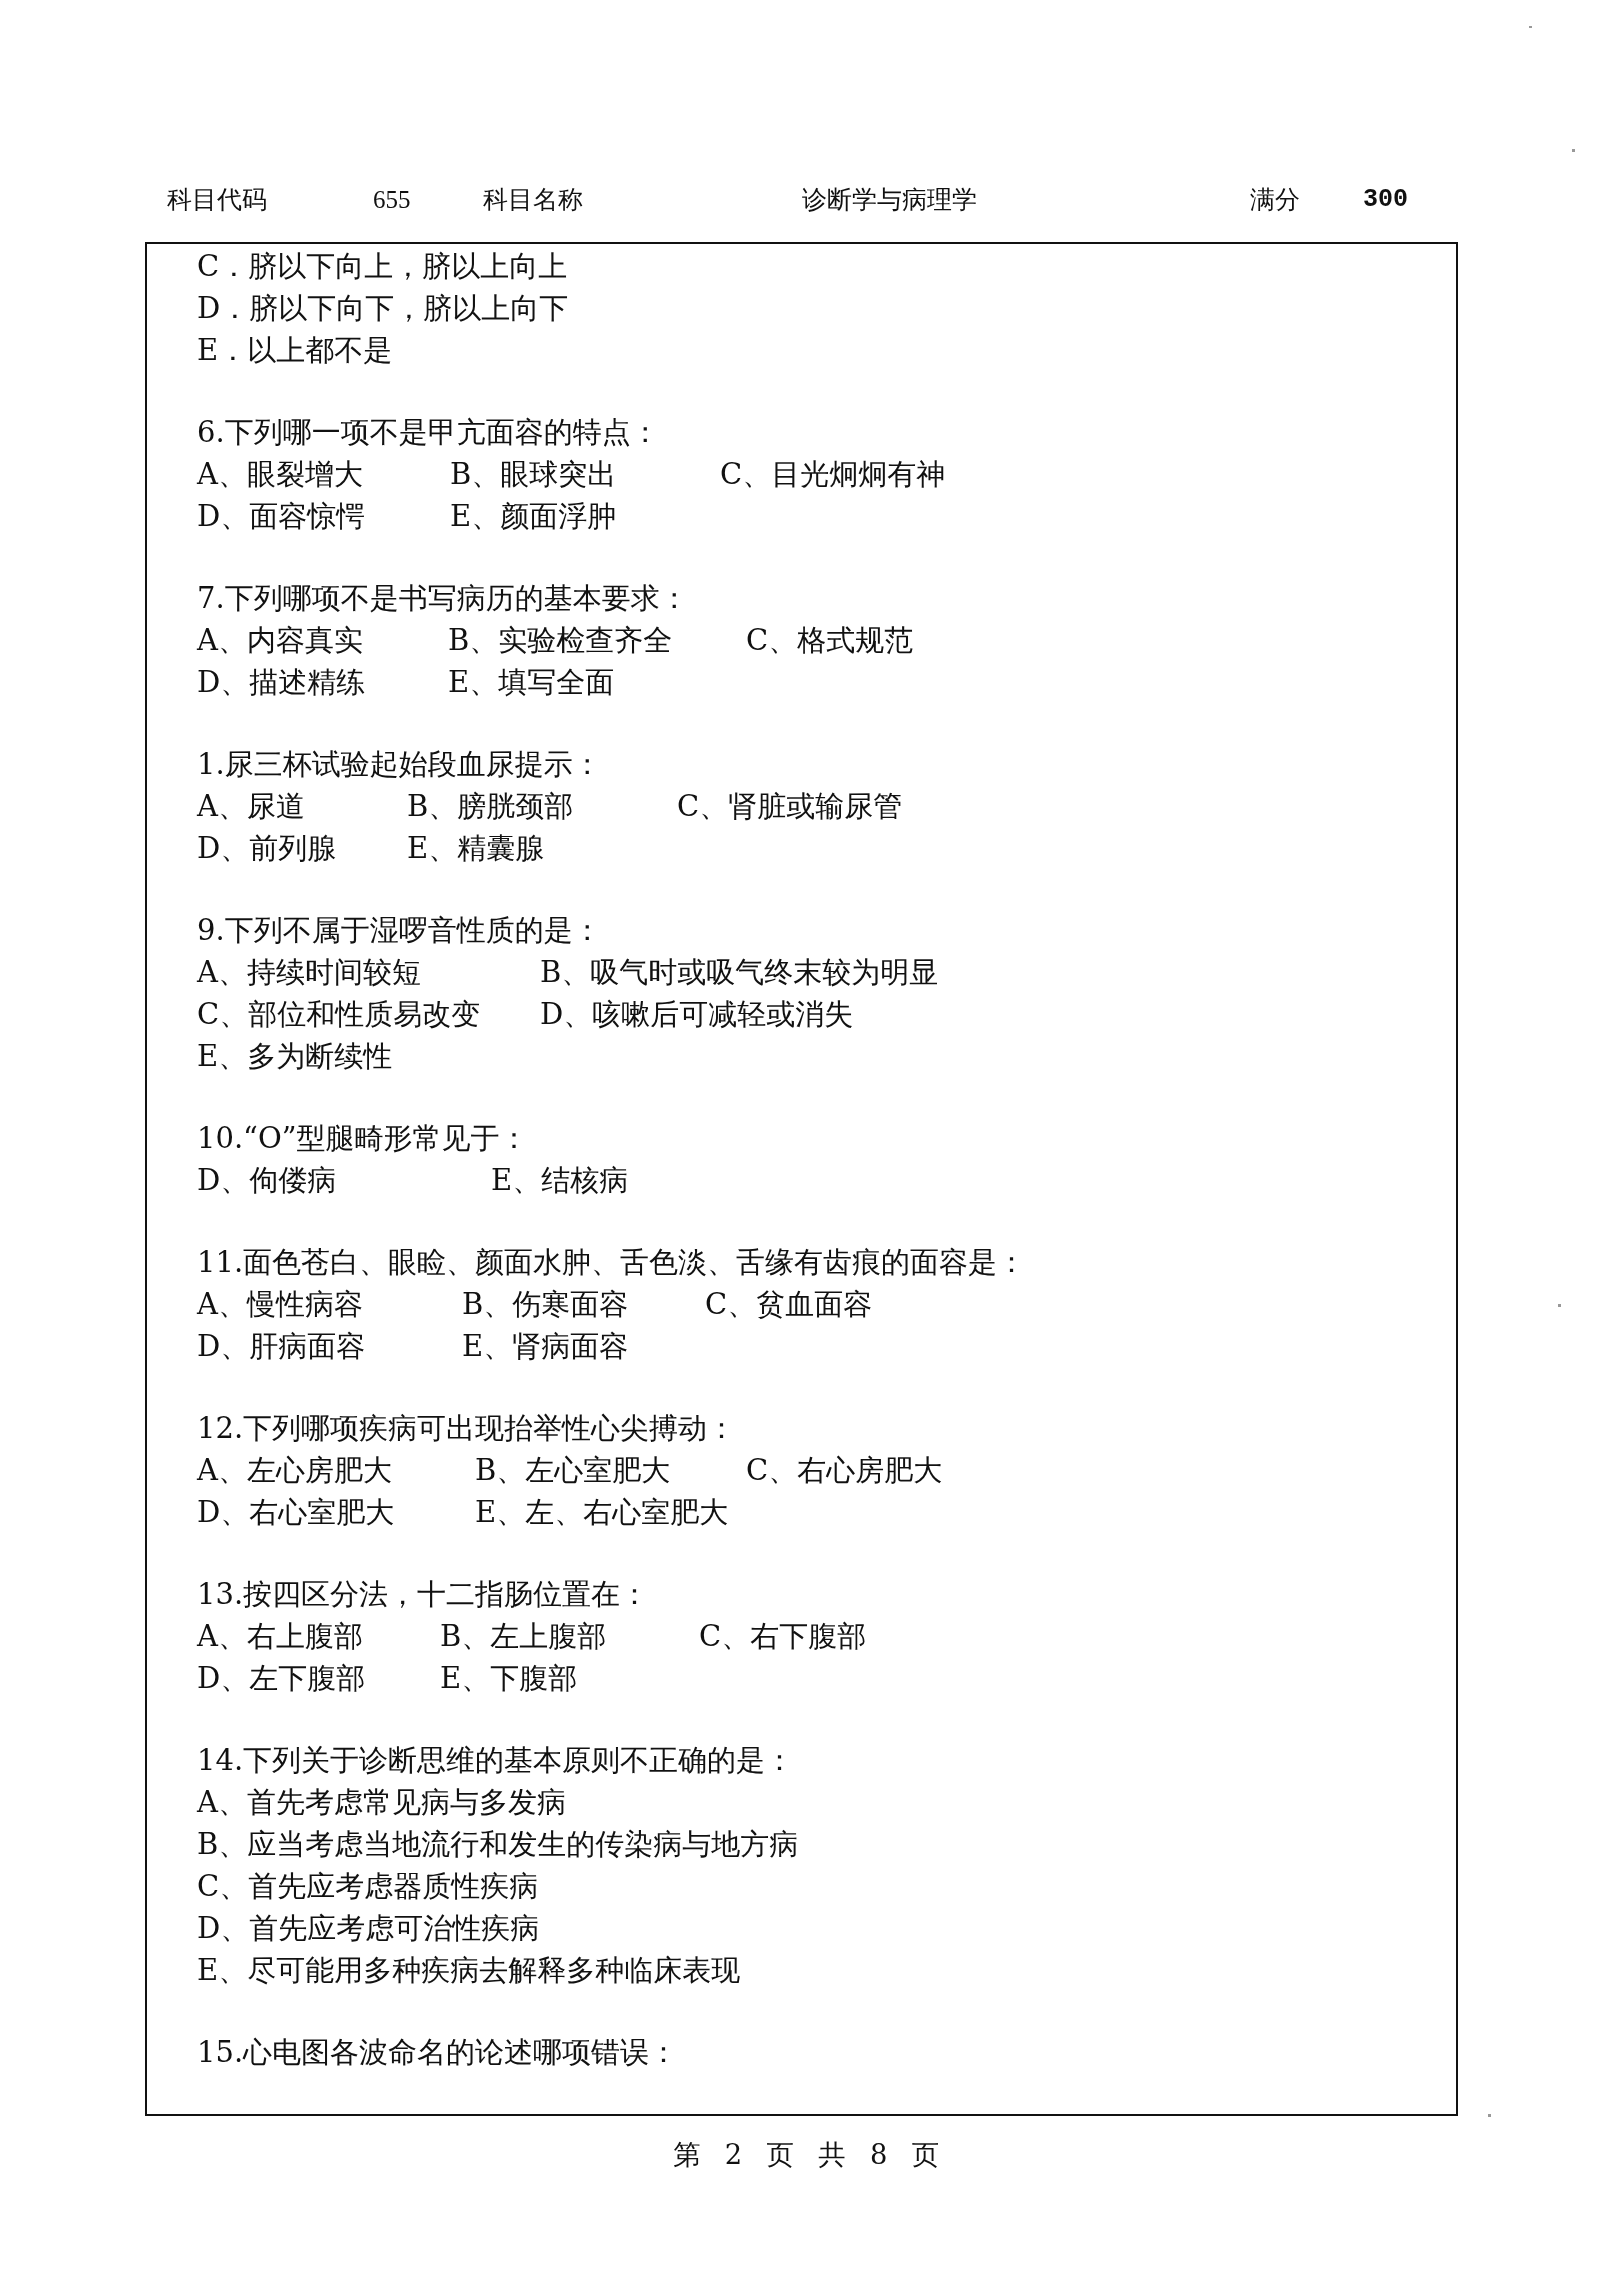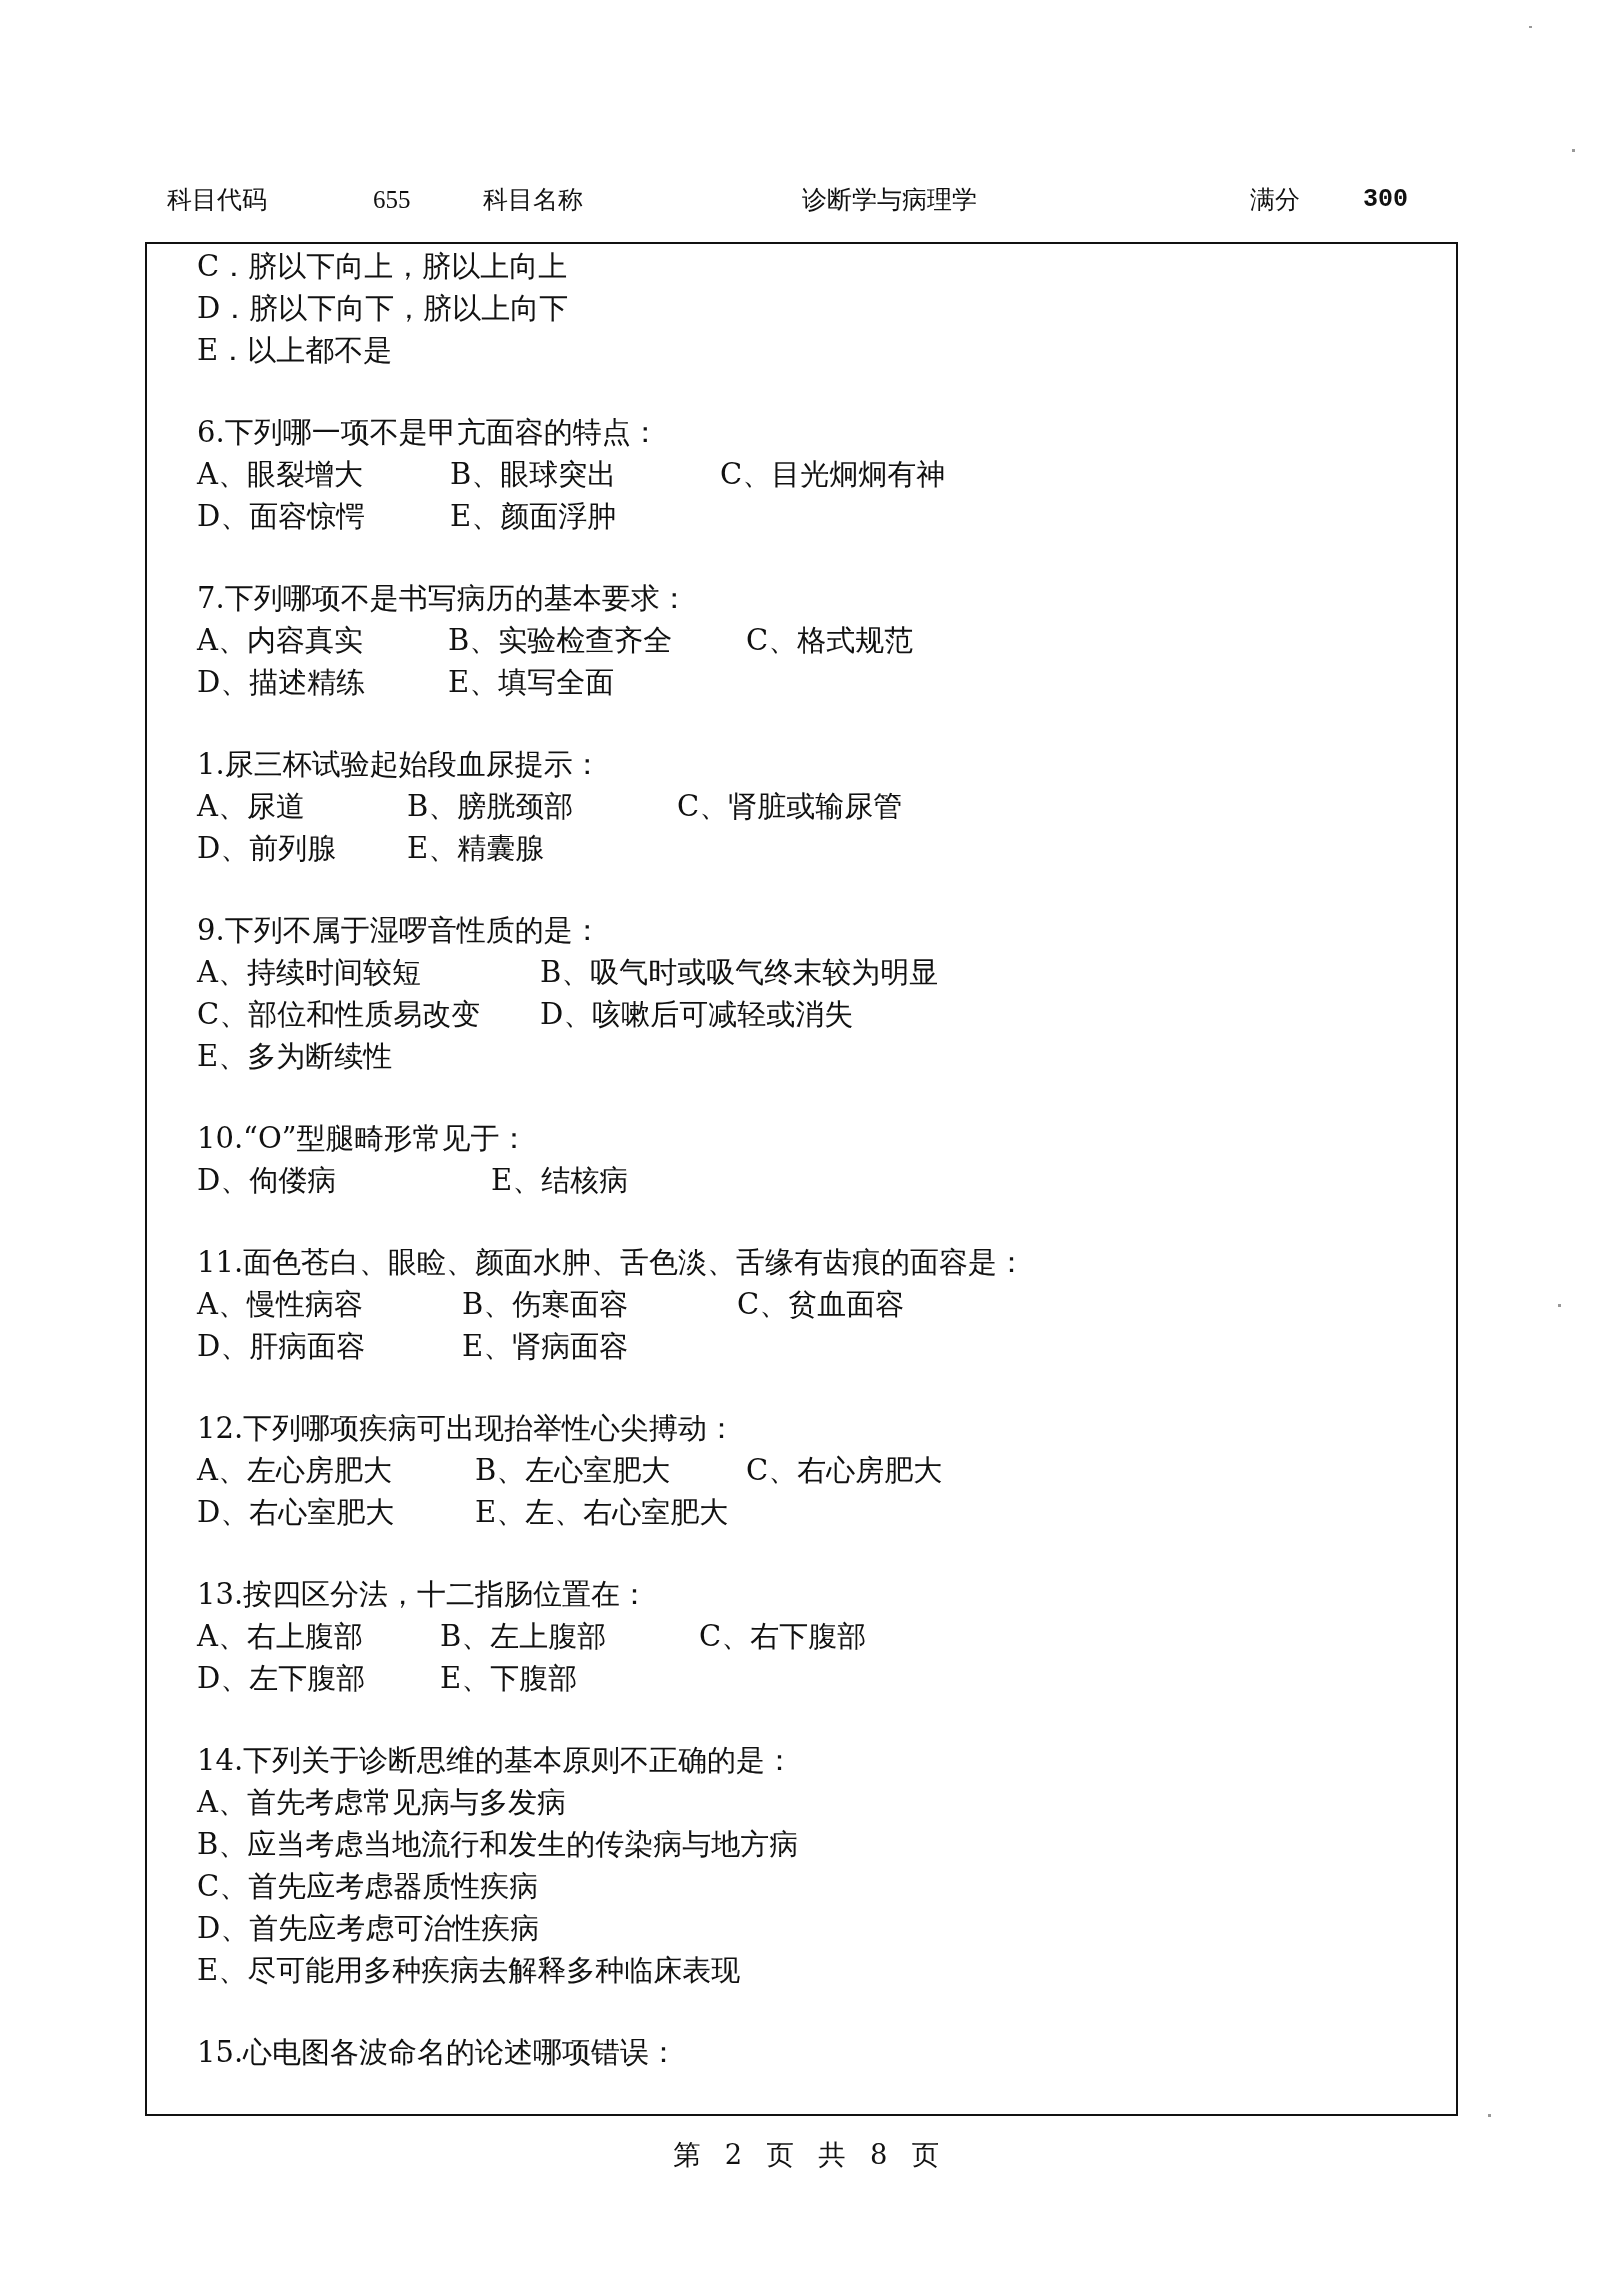--- a/index.html
+++ b/index.html
@@ -125,21 +125,21 @@
       <span class="opt" style="left:294px">E、结核病</span>
     </div>
   </div>
   <div class="gap"></div>
 
   <div>
     <div class="line">11.面色苍白、眼睑、颜面水肿、舌色淡、舌缘有齿痕的面容是：</div>
     <div class="line">
       <span class="opt" style="left:0">A、慢性病容</span>
       <span class="opt" style="left:265px">B、伤寒面容</span>
-      <span class="opt" style="left:540px">C、贫血面容</span>
+      <span class="opt" style="left:508px">C、贫血面容</span>
     </div>
     <div class="line">
       <span class="opt" style="left:0">D、肝病面容</span>
       <span class="opt" style="left:265px">E、肾病面容</span>
     </div>
   </div>
   <div class="gap"></div>
 
   <div>
     <div class="line">12.下列哪项疾病可出现抬举性心尖搏动：</div>

